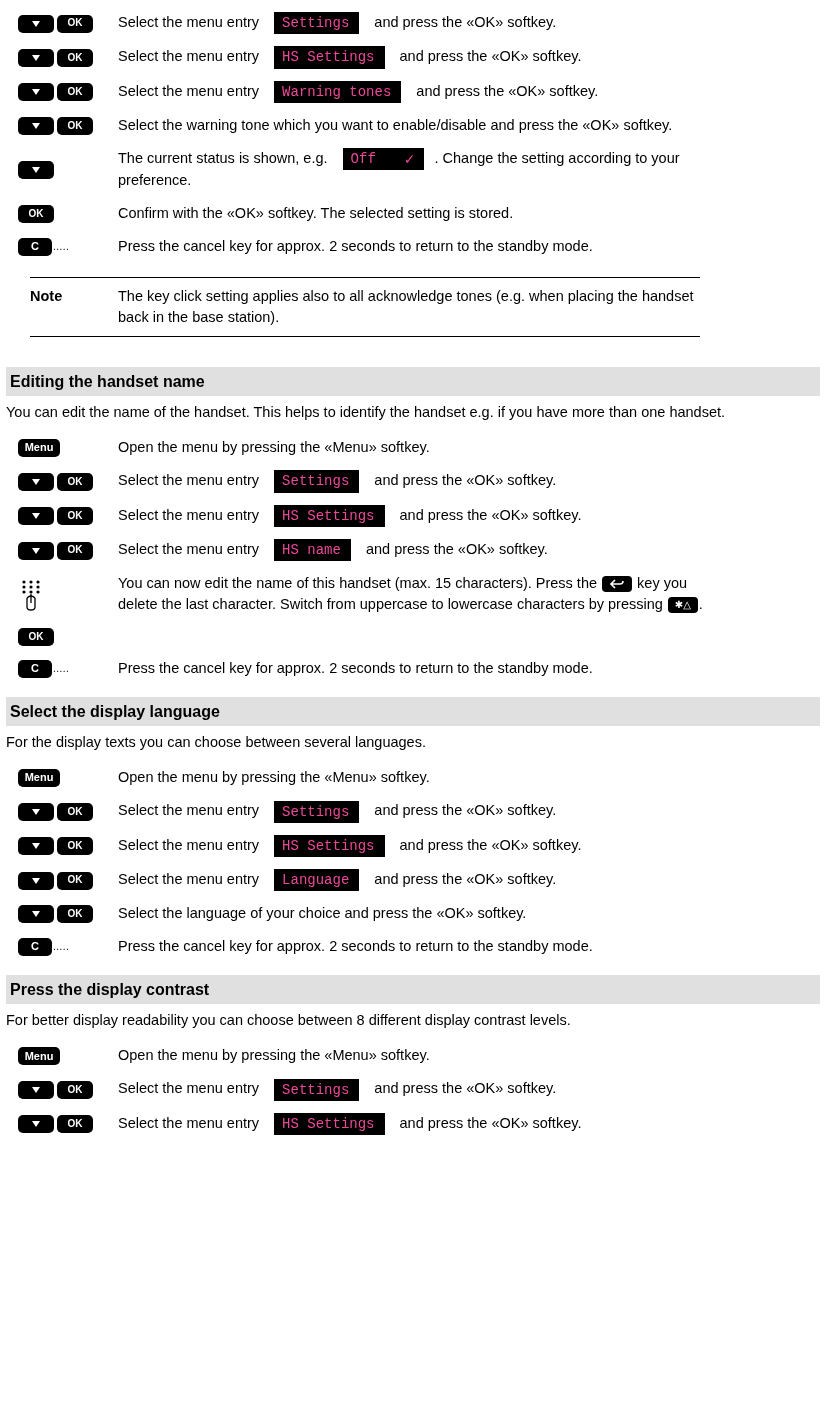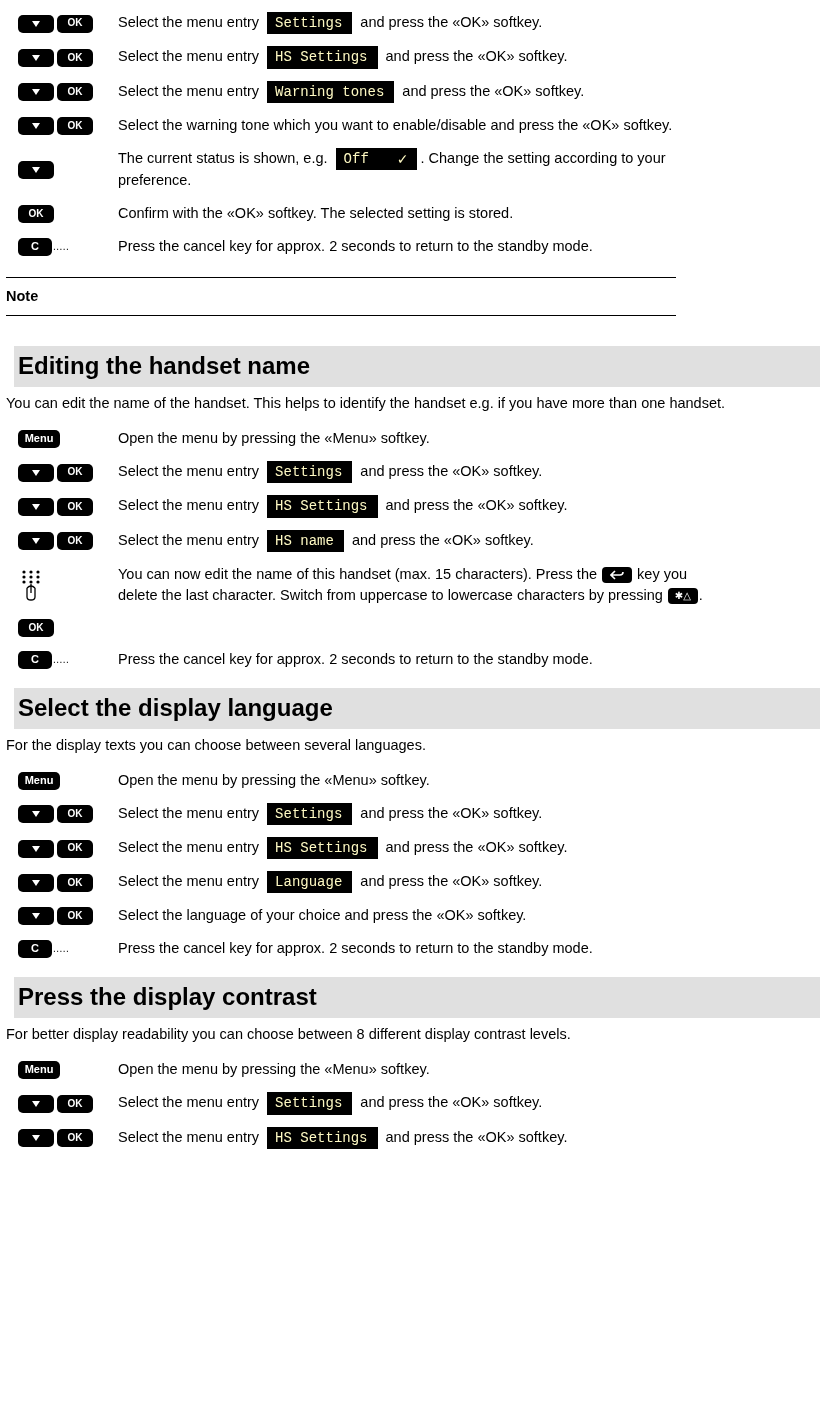--- a/index.html
+++ b/index.html
@@ -44,25 +44,25 @@
     font-family: Arial, sans-serif;
   }
   .key-arrow svg { width:10px; height:10px; }
   .key-menu { font-size:11px; min-width:34px; }
   .key-ok { font-size:10px; }
   .key-c { font-size:11px; min-width:26px; }
   .dots { font-size:10px; letter-spacing:0.5px; color:#000; align-self:center; margin-left:-2px;}
   .chip {
     display:inline-block;
     background:#000;
-    color:#fef9c3;
+    color:#ec4899;
     font-family: "Courier New", monospace;
     font-size:14px;
     padding:2px 10px 2px 8px;
-    margin:0 4px;
+    margin:0 11px;
     vertical-align:middle;
     line-height:1.3;
   }
   .chip-off {
     display:inline-flex;
     align-items:center;
     gap:28px;
     padding:2px 8px;
   }
   .chip-off .check { font-family: Arial,sans-serif; }
@@ -76,36 +76,36 @@
     font-size:10px;
     height:16px;
     min-width:22px;
     padding:0 4px;
     vertical-align:middle;
     margin:0 1px;
   }
   .note-block {
     border-top:1.5px solid #000;
     border-bottom:1.5px solid #000;
-    margin:20px 0 30px 0;
+    margin:20px 0 30px 24px;
     padding:8px 0;
     width:670px;
     display:flex;
   }
   .note-label {
     width:88px;
     font-weight:bold;
     flex-shrink:0;
   }
   .note-text { flex:1; }
   h2.section {
     background:#e0e0e0;
-    font-size:24px;
+    font-size:16px;
     font-weight:bold;
-    margin:18px 0 6px 8px;
+    margin:18px 0 6px 0;
     padding:3px 4px;
   }
   .intro { margin:6px 0 14px 0; }
   .keypad-icon {
     width:30px; height:34px;
     position:relative;
     margin-top:2px;
   }
   .keypad-icon svg { width:30px; height:34px; }
 </style>
@@ -192,20 +192,21 @@
 <div class="row">
   <div class="icon-col">
     <span class="key key-c">C</span>
       <span class="dots">.....</span>
   </div>
   <div class="text-col">Press the cancel key for approx. 2 seconds to return to the standby mode.</div>
 </div>
 
 <div class="note-block">
   <div class="note-label">Note</div>
+  <div class="note-text">The key click setting applies also to all acknowledge tones (e.g. when placing the handset back in the base station).</div>
 </div>
 
 <h2 class="section">Editing the handset name</h2>
 <div class="intro">You can edit the name of the handset. This helps to identify the handset e.g. if you have more than one handset.</div>
 
 <div class="row">
   <div class="icon-col">
       <span class="key key-menu">Menu</span>
     </div>
   <div class="text-col">Open the menu by pressing the «Menu» softkey.</div>

